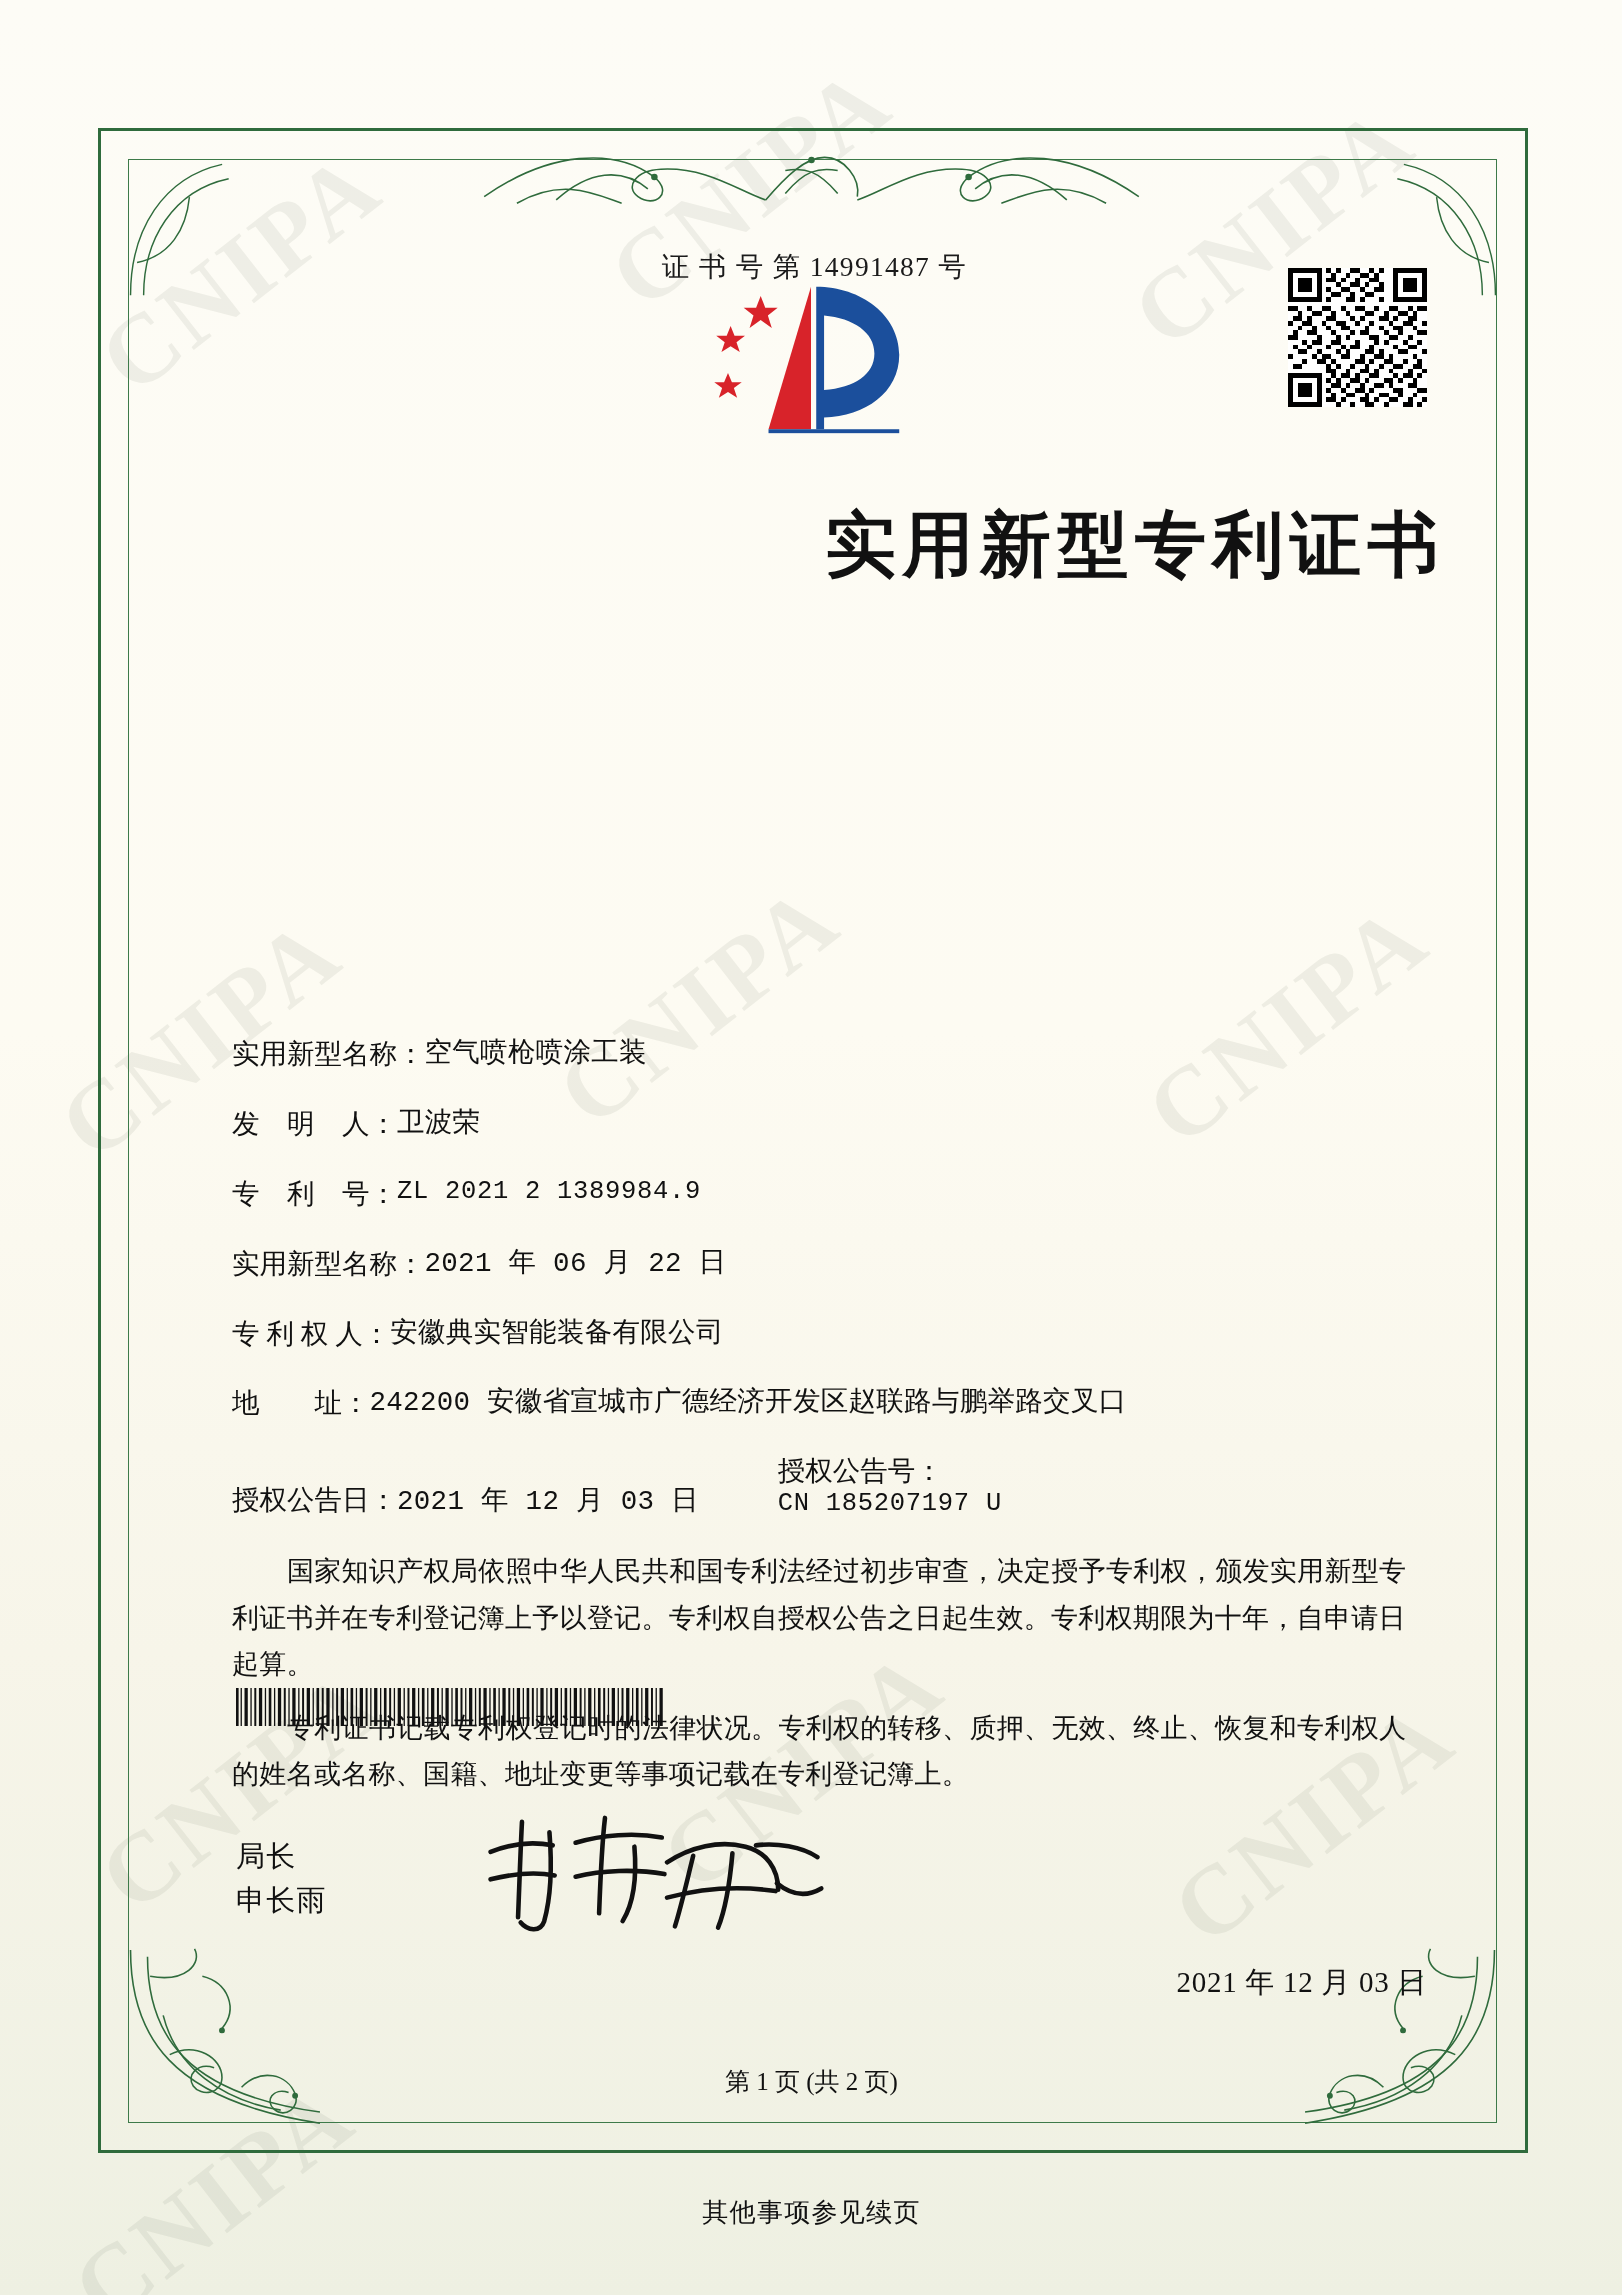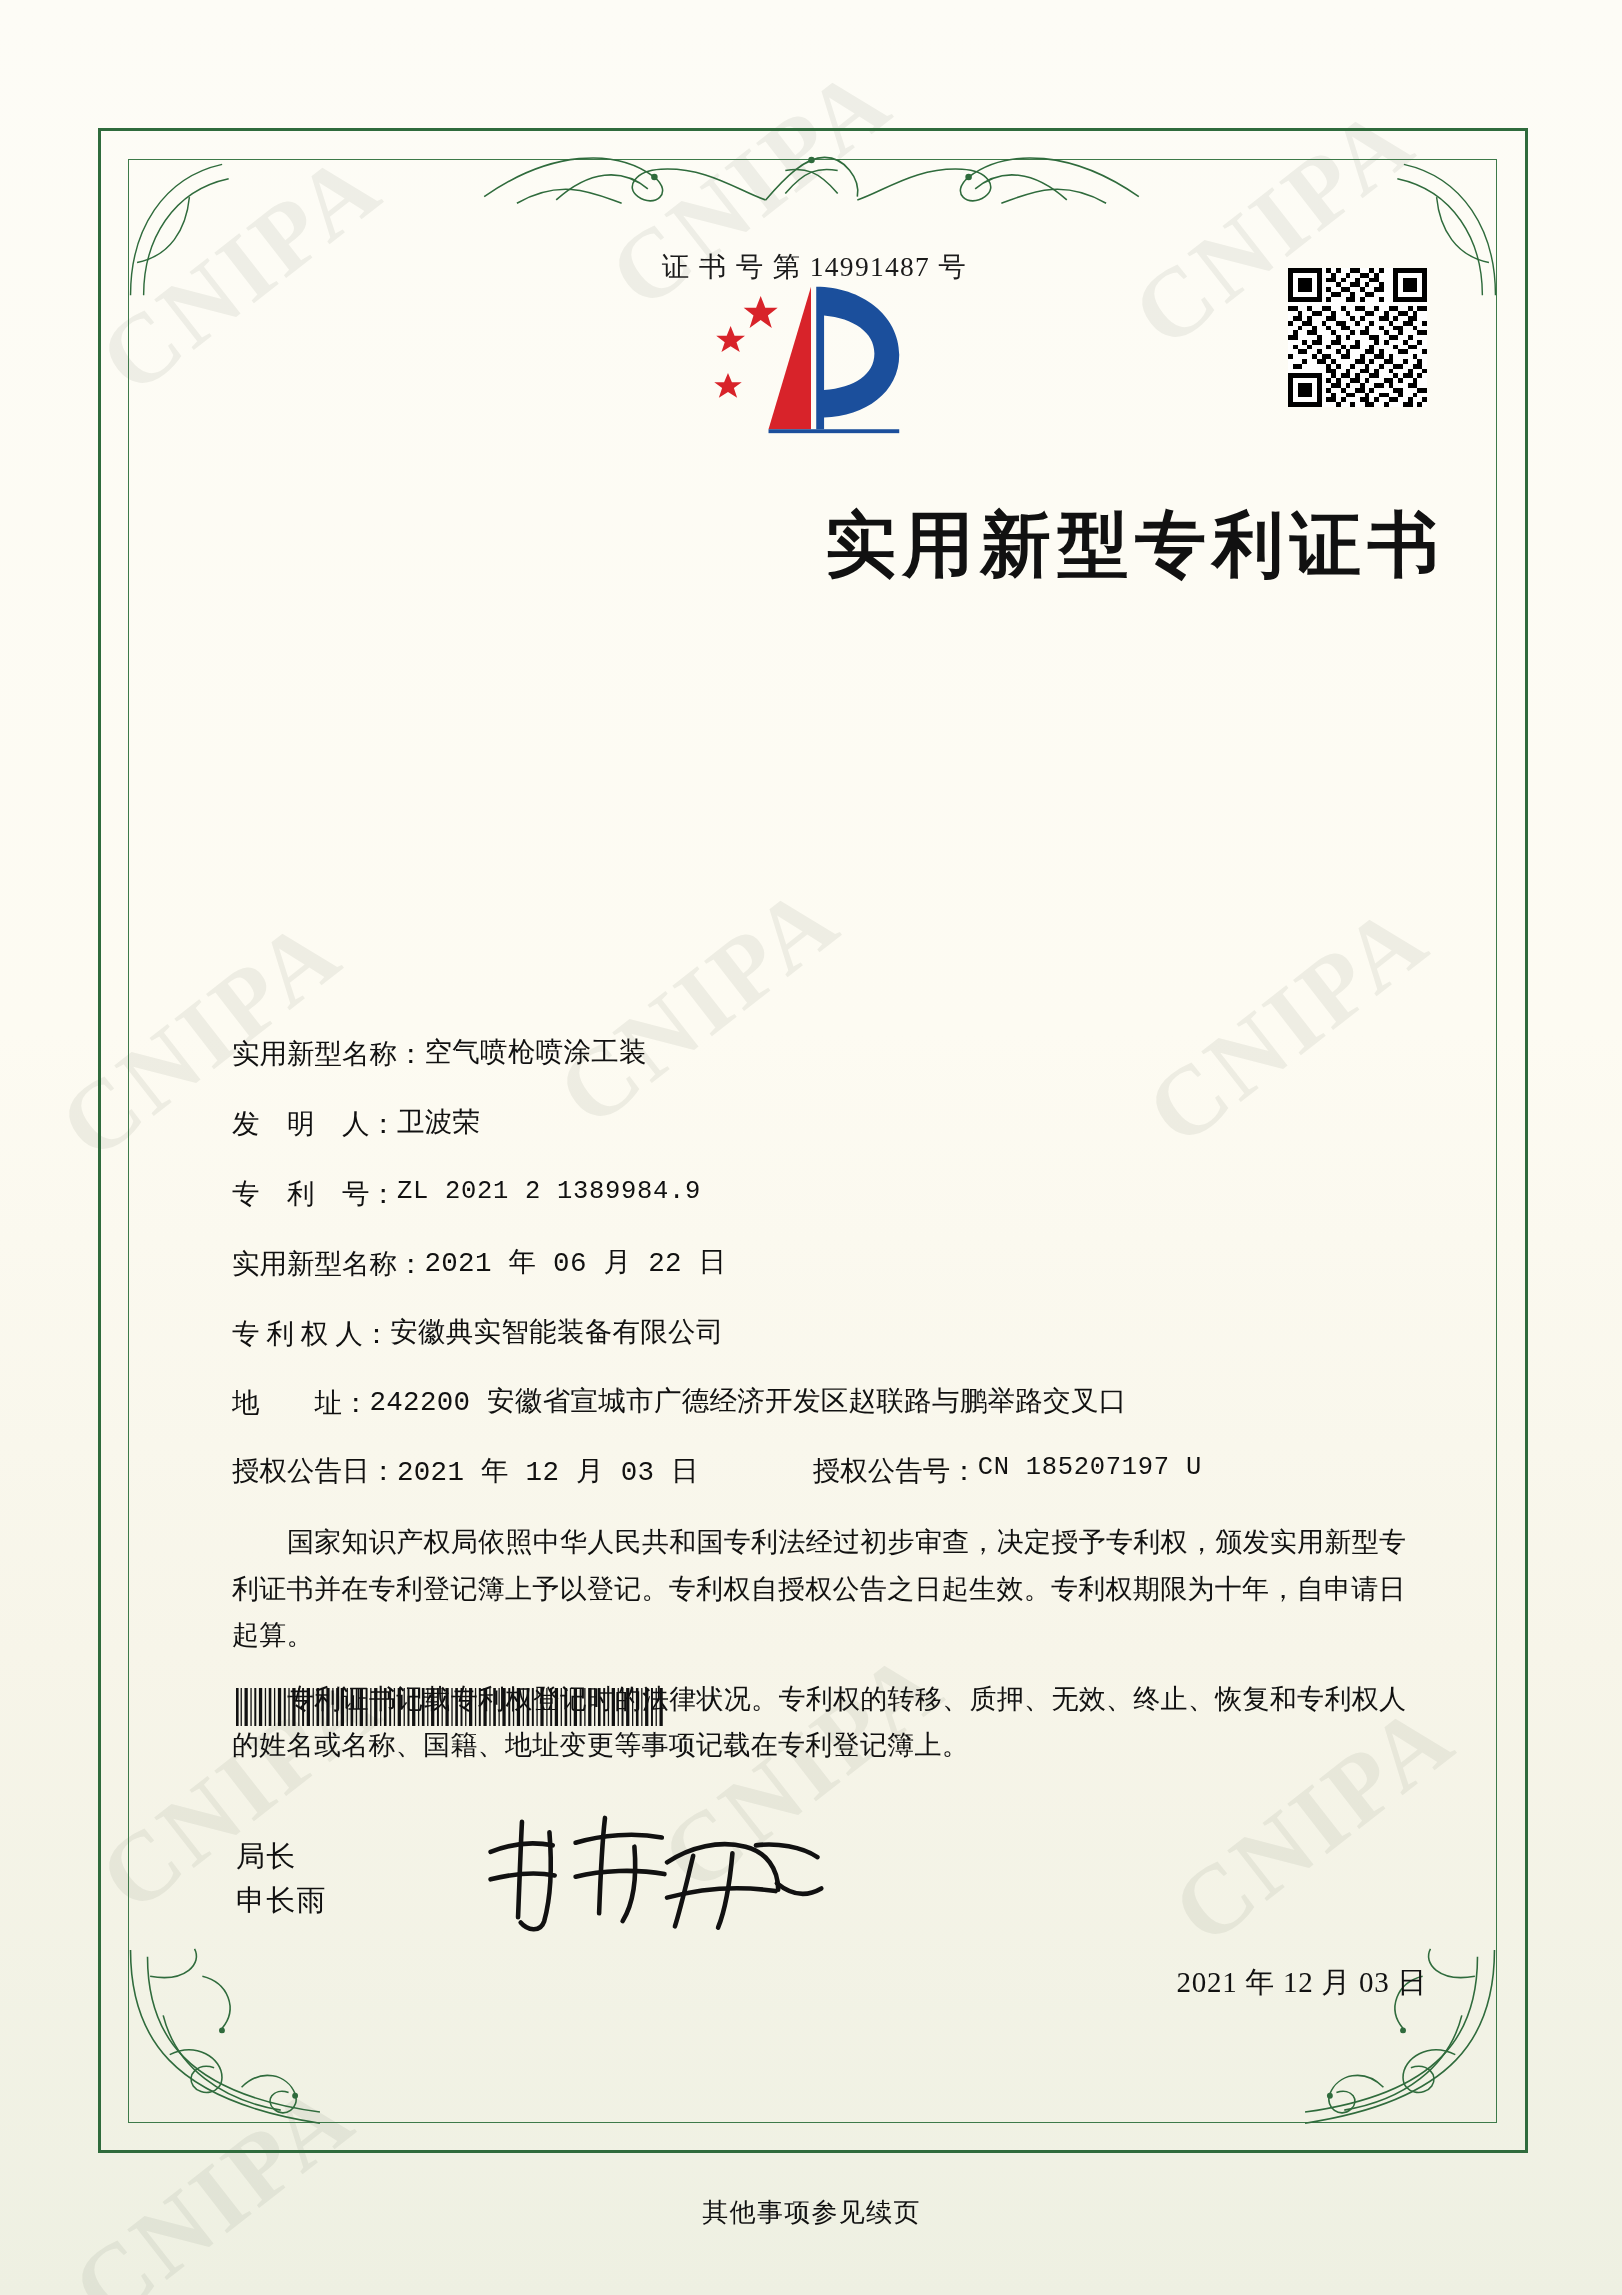--- a/index.html
+++ b/index.html
@@ -147,21 +147,21 @@
     font-size: 25.5px;
     letter-spacing: 0.7px;
   }
   .row-inline {
     display: flex;
     align-items: flex-end;
     margin-bottom: 30px;
     font-size: 27.5px;
     color: #111;
   }
-  .row-inline .seg2 { margin-left: 114px; display: flex; }
+  .row-inline .seg2 { margin-left: 79px; display: flex; flex-direction: column; }
 
   .para {
     font-size: 27px;
     line-height: 1.72;
     color: #111;
     text-indent: 55px;
     margin-top: 17px;
     letter-spacing: 0.3px;
   }
 
@@ -691,16 +691,17 @@
       <path d="M340 76 C 330 116, 322 152, 312 184"></path>
       <path d="M400 72 C 396 118, 390 156, 378 186"></path>
       <path d="M468 118 C 490 136, 512 140, 536 126"></path>
       <path d="M300 140 C 352 126, 412 122, 466 130"></path>
       <path d="M436 60 C 468 56, 506 62, 530 78"></path>
     </g>
   </svg>
 
   <div class="sig-date">2021 年 12 月 03 日</div>
 
+  <div class="page-no">第 1 页 (共 2 页)</div>
   <div class="footer-note">其他事项参见续页</div>
 
 </div>
 
 
 </body></html>

